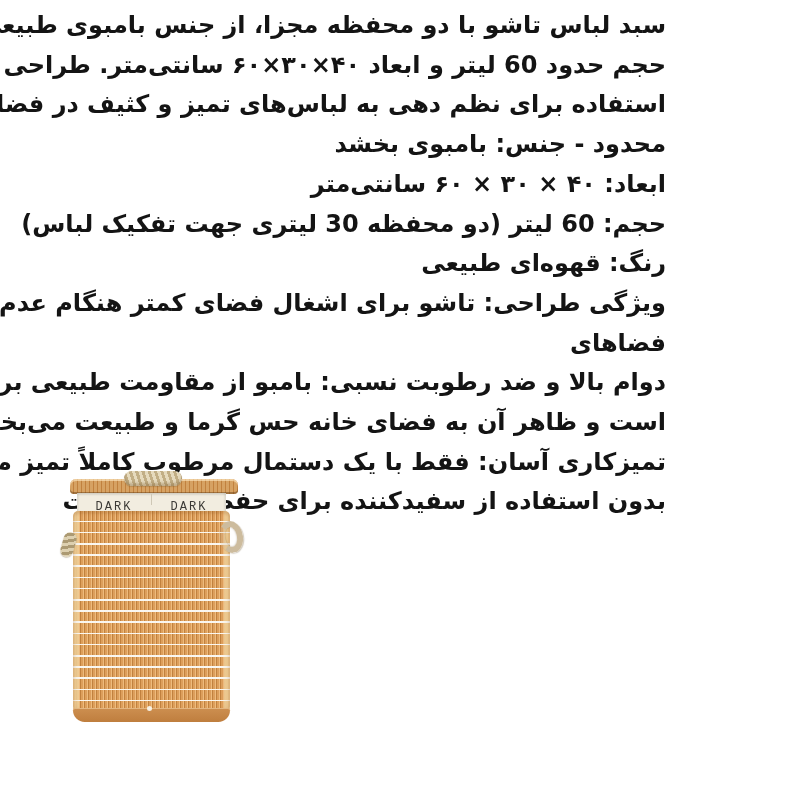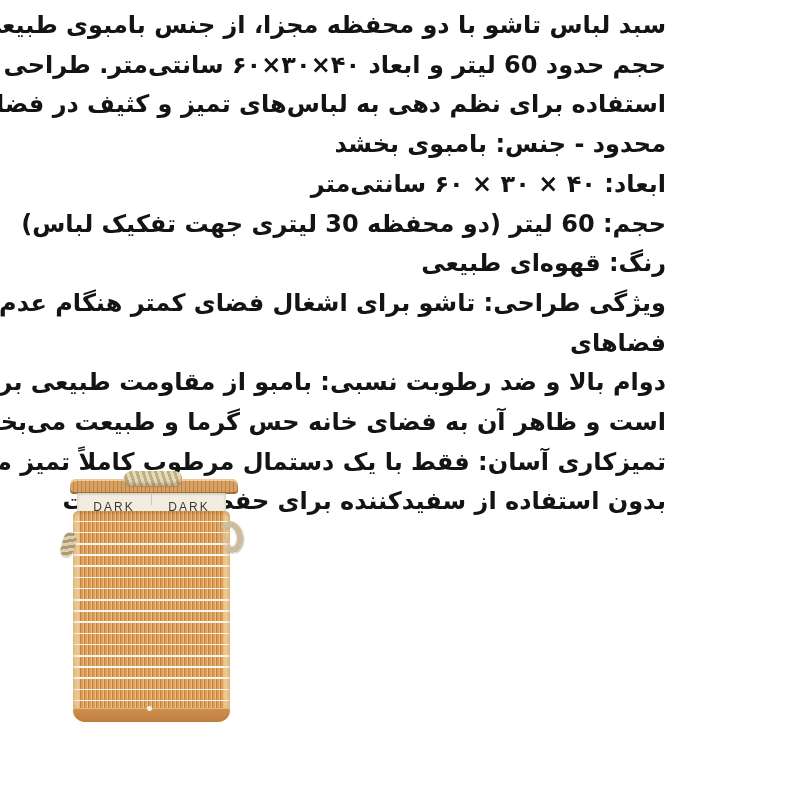--- a/index.html
+++ b/index.html
@@ -34,21 +34,21 @@
     box-shadow:inset 0 2px 0 rgba(255,235,198,.6), inset 0 -2px 0 rgba(105,66,26,.5);
   }
   .band {
     position:absolute; left:14px; top:23px; width:149px; height:19px;
     background:var(--band,#f2ede0);
     display:flex; align-items:stretch;
     box-shadow:inset 0 2px 2px rgba(0,0,0,.10), inset 2px 0 2px rgba(0,0,0,.06), inset -2px 0 2px rgba(0,0,0,.06);
   }
   .band .half { flex:1; display:flex; align-items:center; justify-content:center; }
   .blabel {
-    font-family:Liberation Sans, sans-serif; font-size:12px; font-weight:normal;
+    font-family:Liberation Mono, monospace; font-size:12px; font-weight:normal;
     letter-spacing:2px; color:var(--band-text,#3c3a36); line-height:1;margin-top:9px;
   }
   .divider { width:1px; height:11px; margin-top:1px; background:#cfc8b6; }
 
   .bbody {
     position:absolute; left:10px; top:41px; width:157px; height:211px;
     border-radius:5px 5px 16px 16px;
     background:
       repeating-linear-gradient(180deg, rgba(255,255,255,0) 0 9.6px, var(--string,#faf7f1) 9.6px 11.2px),
       linear-gradient(90deg, rgba(243,212,158,.85) 0 6px, rgba(0,0,0,0) 6px 151px, rgba(243,212,158,.85) 151px 100%),

